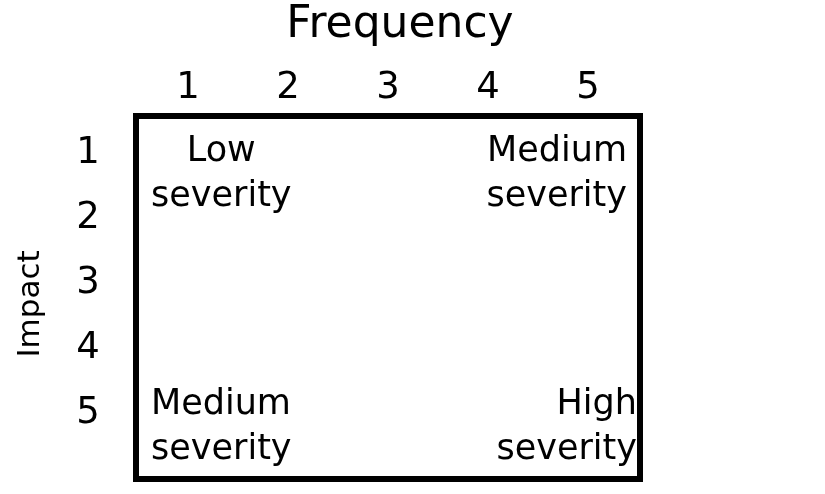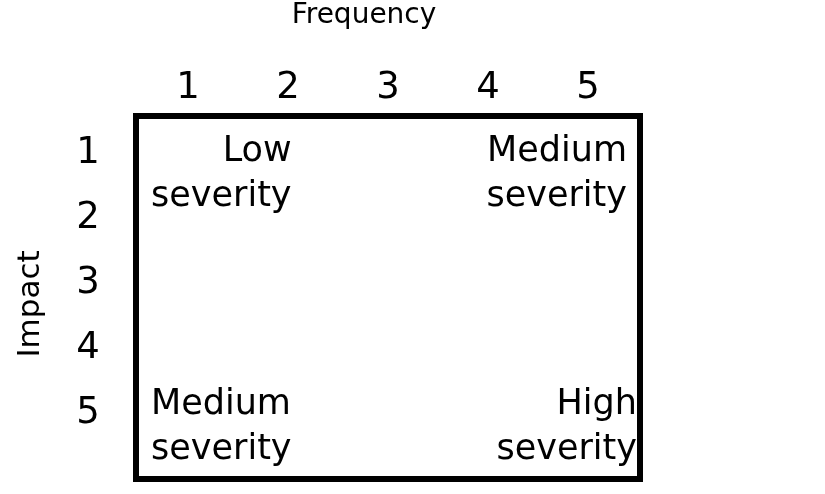--- a/index.html
+++ b/index.html
@@ -11,24 +11,24 @@
     position: relative;
     width: 825px;
     height: 494px;
     background: var(--bg, #ffffff);
     color: var(--fg, #000000);
     font-family: "DejaVu Sans", sans-serif;
     overflow: hidden;
   }
   .x-title {
     position: absolute;
-    left: 364px;
+    left: 400px;
     top: 0px;
     transform: translateX(-50%);
-    font-size: 28px;
+    font-size: 44px;
     line-height: 1;
     white-space: nowrap;
   }
   .xtick {
     position: absolute;
     top: 85px;
     transform: translate(-50%, -50%);
     font-size: 37px;
     line-height: 1;
   }
@@ -68,21 +68,21 @@
     border: 6px solid var(--border, #000000);
     background: transparent;
   }
   .quad {
     position: absolute;
     font-size: 35px;
     line-height: 45px;
     white-space: nowrap;
   }
   .quad span { display: block; }
-  .quad.tl { left: 151px; top: 127px; text-align: right; }
+  .quad.tl { left: 151px; top: 127px; text-align: center; }
   .quad.tr { right: 198px; top: 127px; text-align: right; }
   .quad.bl { left: 151px; top: 380px; text-align: left; }
   .quad.br { right: 188px; top: 380px; text-align: right; }
 </style>
 </head>
 <body>
 
 <div class="canvas" style="--bg: #ffffff; --fg: #000000; --border: #000000;">
 
   <div class="x-title">Frequency</div>

